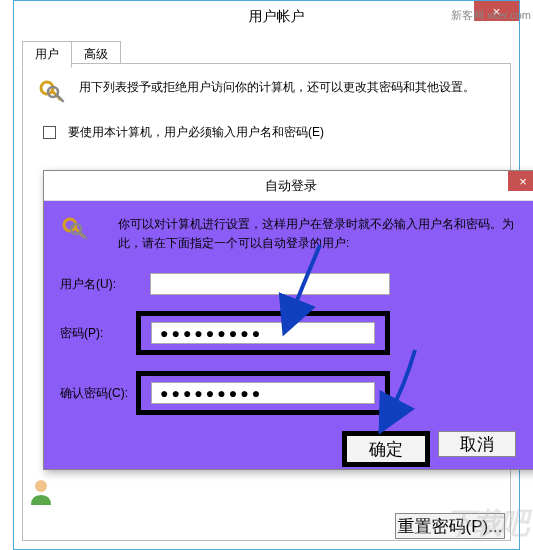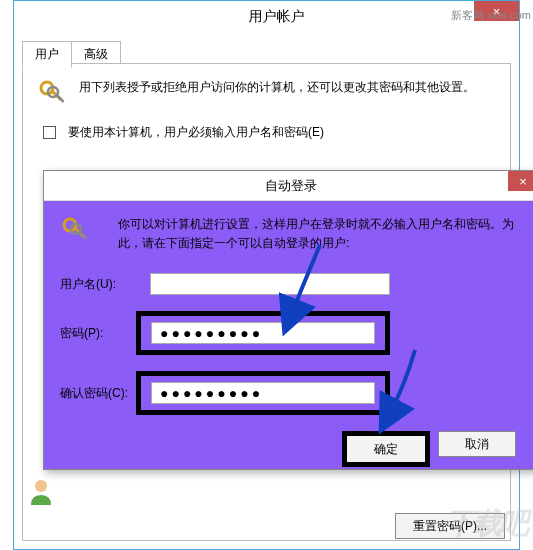--- a/index.html
+++ b/index.html
@@ -34,21 +34,21 @@
   .inner-info { display: flex; gap: 26px; align-items: flex-start; margin-bottom: 20px; }
   
   .form-row { display: flex; align-items: center; margin-bottom: 16px; }
   .form-label { width: 90px; font-size: 12px; }
   .form-input { flex: 0 0 240px; height: 22px; border: 1px solid #aaa; background: #fff; padding: 0 6px; font-size: 12px; }
   
   .pw-box { border: 5px solid #000; padding: 6px 10px; display: inline-block; margin-left: -14px; }
   .pw-input { width: 224px; height: 22px; border: 1px solid #aaa; background: #fff; padding: 0 8px; font-size: 14px; letter-spacing: 3px; display: flex; align-items: center; }
   
   .btn-row { display: flex; justify-content: flex-end; gap: 8px; margin-top: 12px; padding-right: 6px; }
-  .btn { width: 78px; height: 26px; border: 1px solid #888; background: #f3f3f3; font-size: 12px; cursor: pointer; display: flex; align-items: center; justify-content: center; }
+  .btn { width: 78px; height: 26px; border: 1px solid #888; background: #f3f3f3; font-size: 17px; cursor: pointer; display: flex; align-items: center; justify-content: center; }
   .btn.highlight { border: 5px solid #000; width: 88px; height: 36px; }
   
   
   .keys-icon-svg { flex-shrink: 0; }
   
   
   .bottom-row { position: absolute; left: 25px; top: 475px; width: 480px; display: flex; align-items: center; gap: 10px; }
   
   .reset-btn-row { position: absolute; right: 28px; top: 513px; }
   

